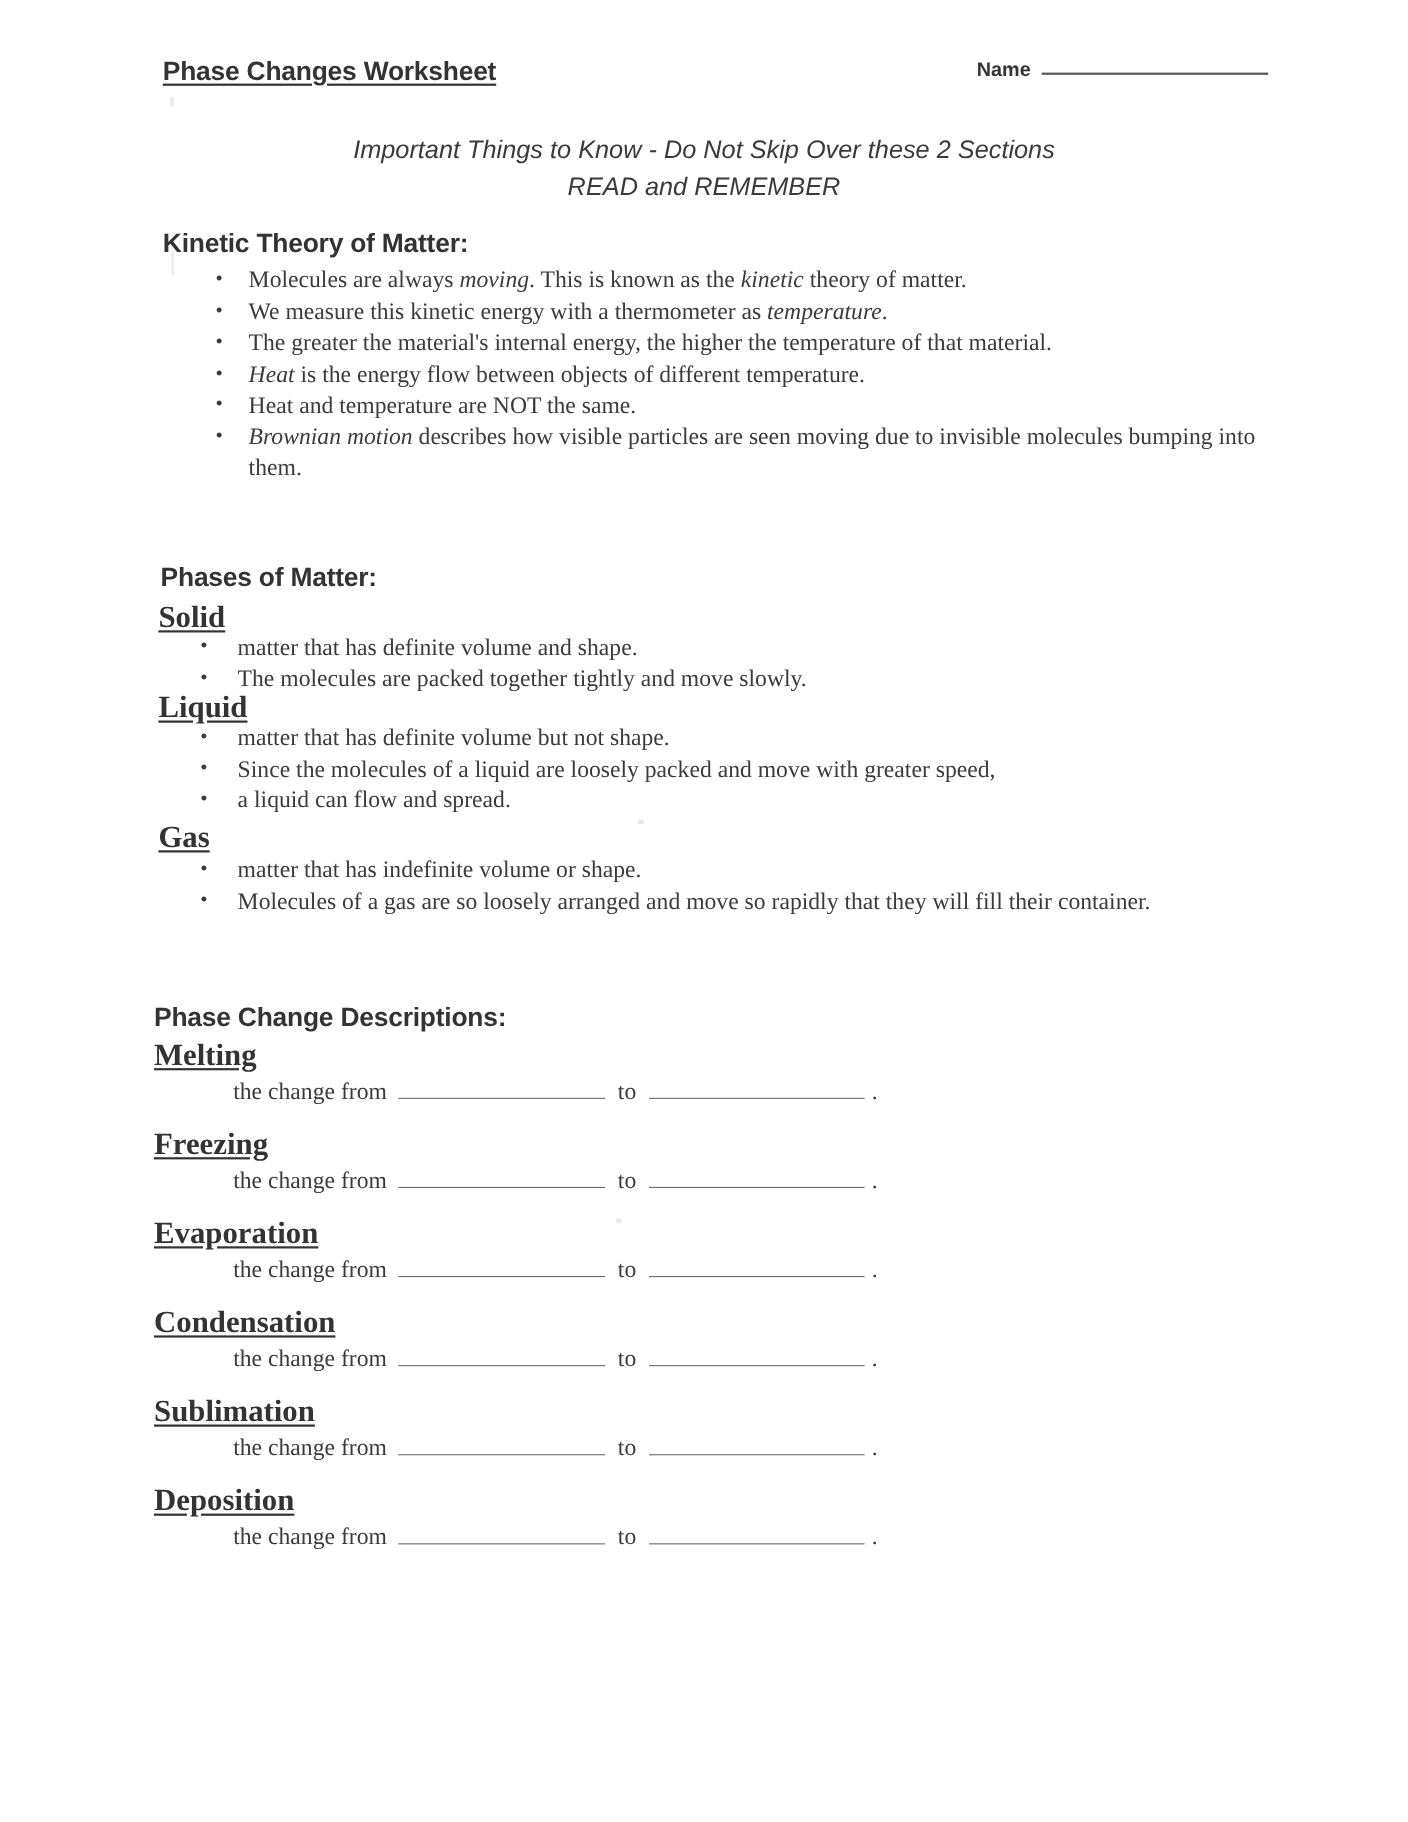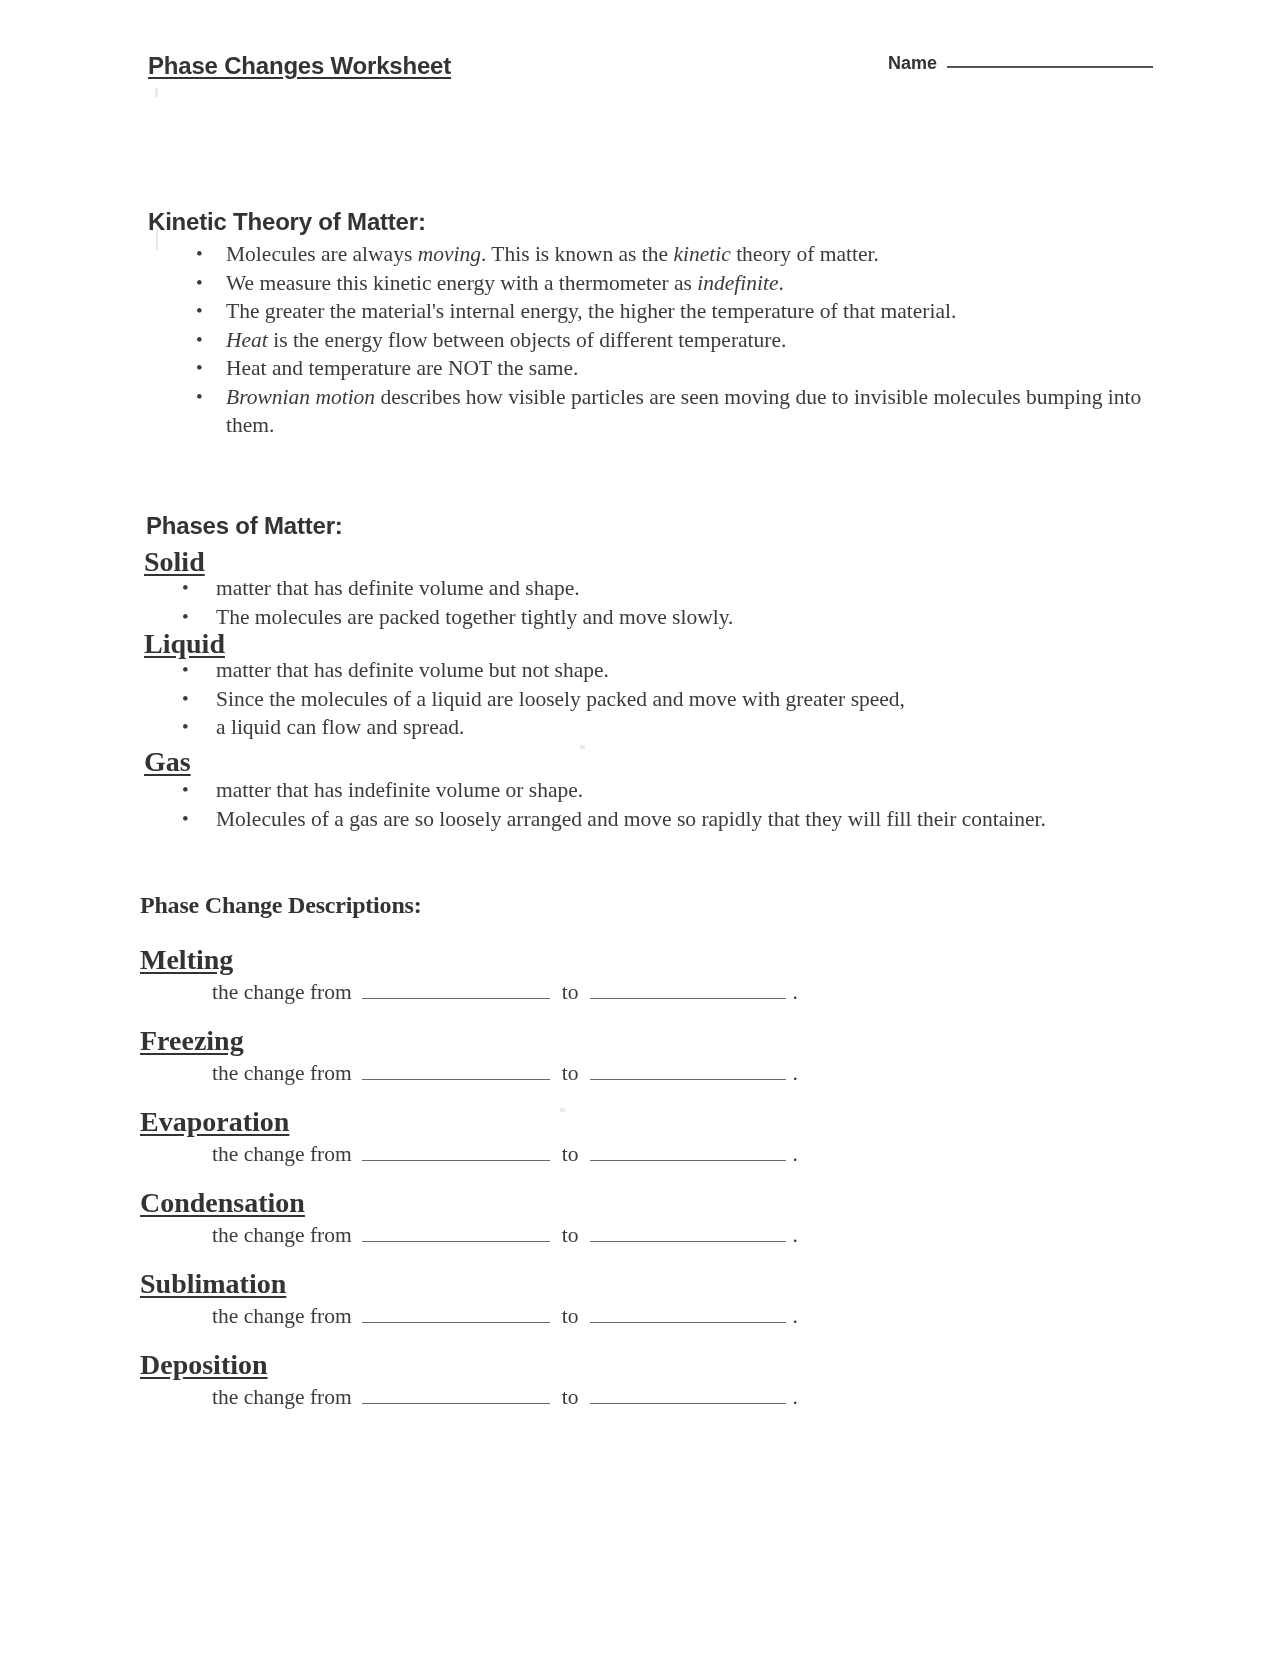--- a/index.html
+++ b/index.html
@@ -185,30 +185,34 @@
     <div class="speckle" style="left:560px;top:1108px;width:5px;height:4px;"></div>
 
     <div class="header-row">
       <div class="doc-title">Phase Changes Worksheet</div>
       <div class="name-wrap">
         <span class="name-label">Name</span>
         <span class="name-rule"></span>
       </div>
     </div>
 
+    <div class="subtitle">
+      <span>Important Things to Know - Do Not Skip Over these 2 Sections</span>
+      <span class="line2">READ and REMEMBER</span>
+    </div>
 
     <div class="sec-heading" style="left:148px;top:208px;">Kinetic Theory of Matter:</div>
     <ul class="bullets" id="kt-list" style="left:196px;top:240px;width:960px;">
         <li>
           <span class="dot">•</span>
           <span class="txt"><span>Molecules are always </span><em class="it">moving</em><span>. This is known as the </span><em class="it">kinetic</em><span> theory of matter.</span></span>
         </li>
         <li>
           <span class="dot">•</span>
-          <span class="txt"><span>We measure this kinetic energy with a thermometer as </span><em class="it">indefinite</em><span>.</span></span>
+          <span class="txt"><span>We measure this kinetic energy with a thermometer as </span><em class="it">temperature</em><span>.</span></span>
         </li>
         <li>
           <span class="dot">•</span>
           <span class="txt"><span>The greater the material's internal energy, the higher the temperature of that material.</span></span>
         </li>
         <li>
           <span class="dot">•</span>
           <span class="txt"><em class="it">Heat</em><span> is the energy flow between objects of different temperature.</span></span>
         </li>
         <li>
@@ -256,21 +260,21 @@
         <li>
           <span class="dot">•</span>
           <span class="txt">matter that has indefinite volume or shape.</span>
         </li>
         <li>
           <span class="dot">•</span>
           <span class="txt">Molecules of a gas are so loosely arranged and move so rapidly that they will fill their container.</span>
         </li>
       </ul>
 
-    <div class="sec-heading" style="left:140px;top:892px;font-family:Liberation Serif, serif;">Phase Change Descriptions:</div>
+    <div class="sec-heading" style="left:140px;top:912px;">Phase Change Descriptions:</div>
 
     <div id="pcd-rows">
         <div class="phase-label" style="left: 140px; top: 944px; text-decoration: underline;">Melting</div>
         <div class="change-row" style="left: 212px; top: 980px;">
           <span class="lead">the change from</span>
           <span class="blank1"></span>
           <span class="mid">to</span>
           <span class="blank2"></span>
           <span class="period">.</span>
         </div>

